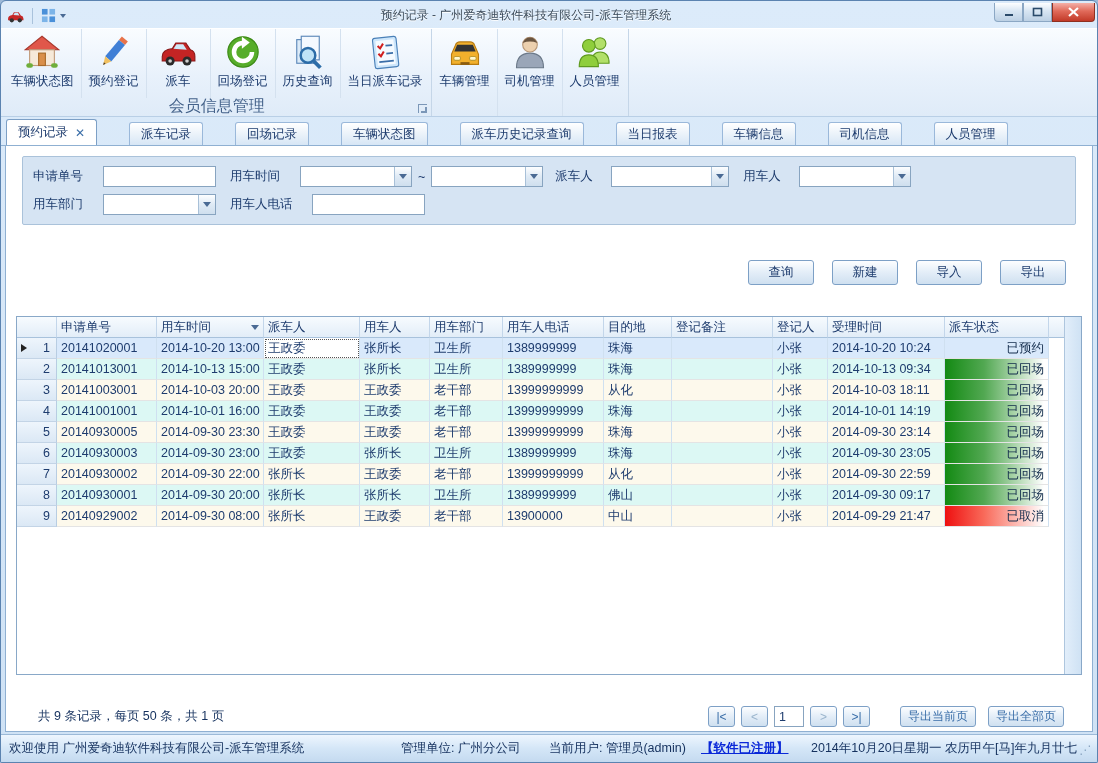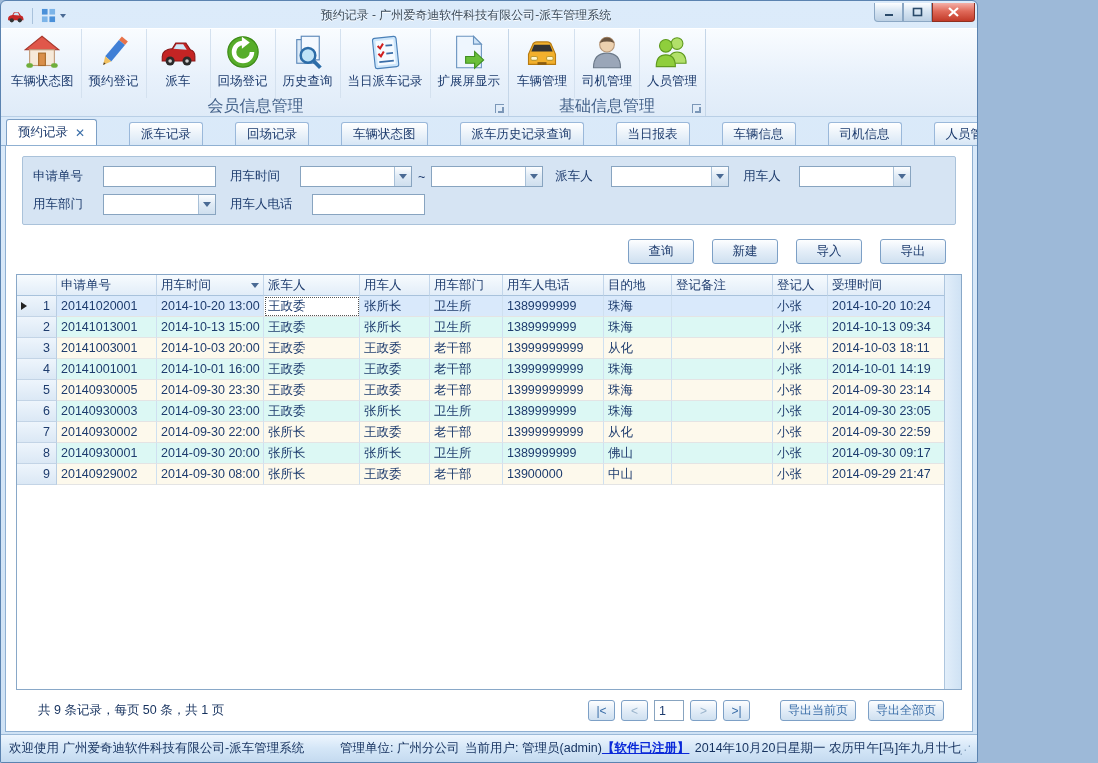--- a/index.html
+++ b/index.html
@@ -4,21 +4,21 @@
 <style>
   * { box-sizing: border-box; margin: 0; padding: 0; }
   html,body { width:1098px; height:763px; }
   body {
     font-family: "Liberation Sans", "DejaVu Sans", sans-serif;
     font-size: 12.5px;
     color: #1e3c6e;
     background: #9db9d8;
   }
   .window {
-    width: 978px; height: 763px;
+    width: 1098px; height: 763px;
     background: linear-gradient(#dcebfa, #cfe2f5);
     border: 1px solid #5b83b0;
     border-radius: 6px 6px 2px 2px;
     display: flex; flex-direction: column;
     overflow: hidden;
   }
   
   .titlebar { height: 27px; display:flex; align-items:center; padding: 2px 2px 0 6px; }
   .qat { display:flex; align-items:center; gap:4px; }
   .qat-sep { width:1px; height:16px; background:#a9c2dc; margin:0 4px; }
@@ -79,21 +79,21 @@
     height:23px; padding:0 11px; margin-right:3px; display:flex; align-items:center; gap:7px;
     background: linear-gradient(#ffffff,#d7e6f5);
     border:1px solid #9ab8da; border-bottom:none; border-radius:3px 3px 0 0;
     color:#1e3c6e; cursor:pointer; white-space:nowrap;
   }
   .dtab.active { height:26px; background:#fff; border-color:#7da0c6; }
   .dtab-close { color:#3a6ea8; font-weight:bold; font-size:12px; line-height:1; cursor:pointer; }
   
   .content {
     flex:1; margin:0 4px; background:#fff; border:1px solid #8fb0d2; border-top:none;
-    display:flex; flex-direction:column; padding:10px 8px 6px;
+    display:flex; flex-direction:column; padding:10px 8px 0;gap:21px;
   }
   .search-panel {
     background:#d6e4f3; border:1px solid #aac2da; border-radius:2px;
     padding:9px 10px; margin:0 8px 14px;
   }
   .form-row { display:flex; align-items:center; margin-bottom:7px; }
   .form-row:last-child { margin-bottom:0; }
   .flabel { color:#1e3c6e; margin-right:8px; white-space:nowrap; }
   .tin { height:21px; background:#fff; border:1px solid #88a4c0; padding:0 4px; font:inherit; color:#1e3c6e; }
   .combo { height:21px; background:#fff; border:1px solid #88a4c0; display:flex; cursor:pointer; }
@@ -271,28 +271,20 @@
               <rect x="8.5" y="5.5" width="16" height="22" fill="#f4faff"></rect>
               <path d="M10 10 l2 2.4 3-4" stroke="#d02020" stroke-width="1.8" fill="none"></path>
               <line x1="17" y1="10.5" x2="23" y2="10.5" stroke="#3a6ea8" stroke-width="1.6"></line>
               <path d="M10 17 l2 2.4 3-4" stroke="#d02020" stroke-width="1.8" fill="none"></path>
               <line x1="17" y1="17.5" x2="23" y2="17.5" stroke="#3a6ea8" stroke-width="1.6"></line>
               <line x1="10" y1="24.5" x2="23" y2="24.5" stroke="#3a6ea8" stroke-width="1.6"></line>
             </g>
           </svg>
           <span class="rlabel">当日派车记录</span>
         </div>
-        <div class="rbtn">
-          <svg class="icon" viewBox="0 0 32 32">
-            <path d="M5 2 h15 l7 7 v21 h-22 z" fill="#eef6fe" stroke="#6a94c0"></path>
-            <path d="M20 2 v7 h7 z" fill="#cfe4f8" stroke="#6a94c0"></path>
-            <path d="M13 20 h8 v-4.5 l8 7.5 -8 7.5 v-4.5 h-8 z" fill="#6abf3a" stroke="#3f8f1f"></path>
-          </svg>
-          <span class="rlabel">扩展屏显示</span>
-        </div>
       </div>
       <div class="rgroup-foot">
         <span>会员信息管理</span>
         <span class="launcher"></span>
       </div>
     </div>
 
     <div class="rgroup">
       <div class="rgroup-btns">
         <div class="rbtn">
@@ -315,24 +307,20 @@
         </div>
         <div class="rbtn">
           <svg class="icon" viewBox="0 0 32 32">
             <circle cx="20.5" cy="8.5" r="5.2" fill="#b2e06a" stroke="#5f9a1f"></circle>
             <path d="M13 26 q0-10 7.5-10 q8 0 8 10 z" fill="#b2e06a" stroke="#5f9a1f"></path>
             <circle cx="10.5" cy="10.5" r="5.6" fill="#8fce3c" stroke="#5f9a1f"></circle>
             <path d="M2 29 q0-10.5 8.5-10.5 q8.5 0 8.5 10.5 z" fill="#8fce3c" stroke="#5f9a1f"></path>
           </svg>
           <span class="rlabel">人员管理</span>
         </div>
-      </div>
-      <div class="rgroup-foot">
-        <span>基础信息管理</span>
-        <span class="launcher"></span>
       </div>
     </div>
   </div>
 
   <div class="doctabs">
       <div class="dtab active">
         <span>预约记录</span>
         <span class="dtab-close">✕</span>
       </div>
       <div class="dtab">

